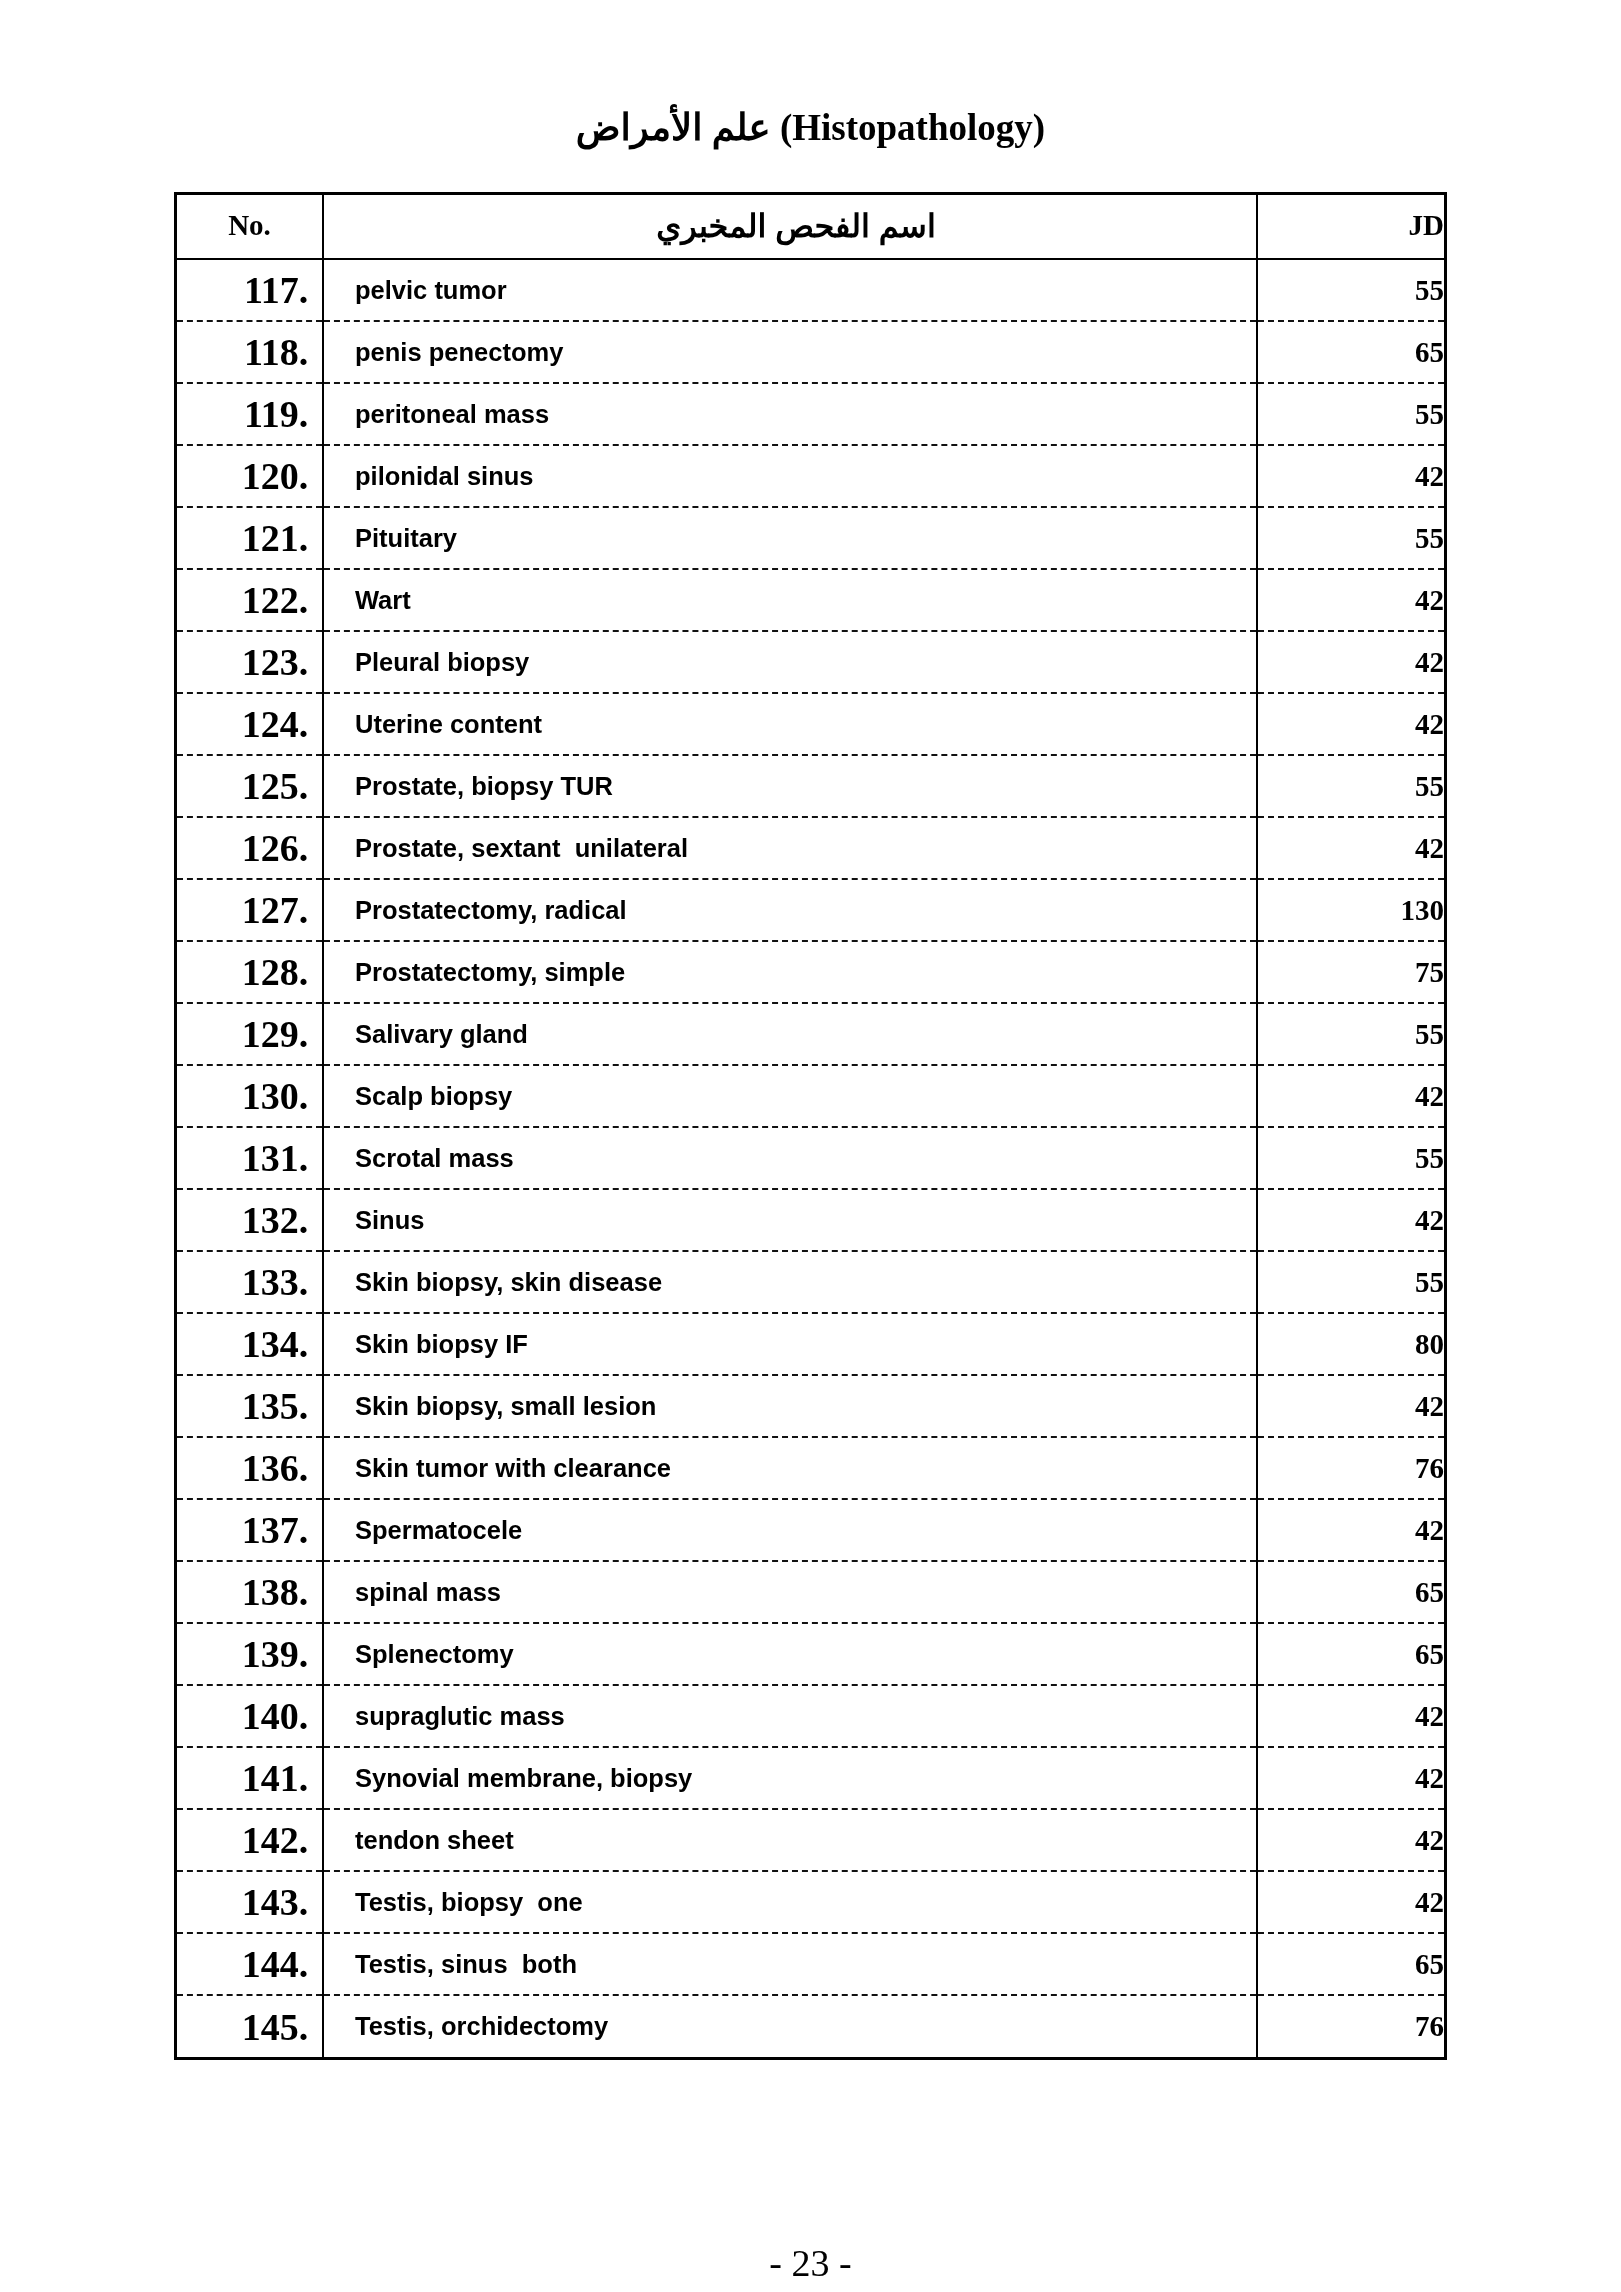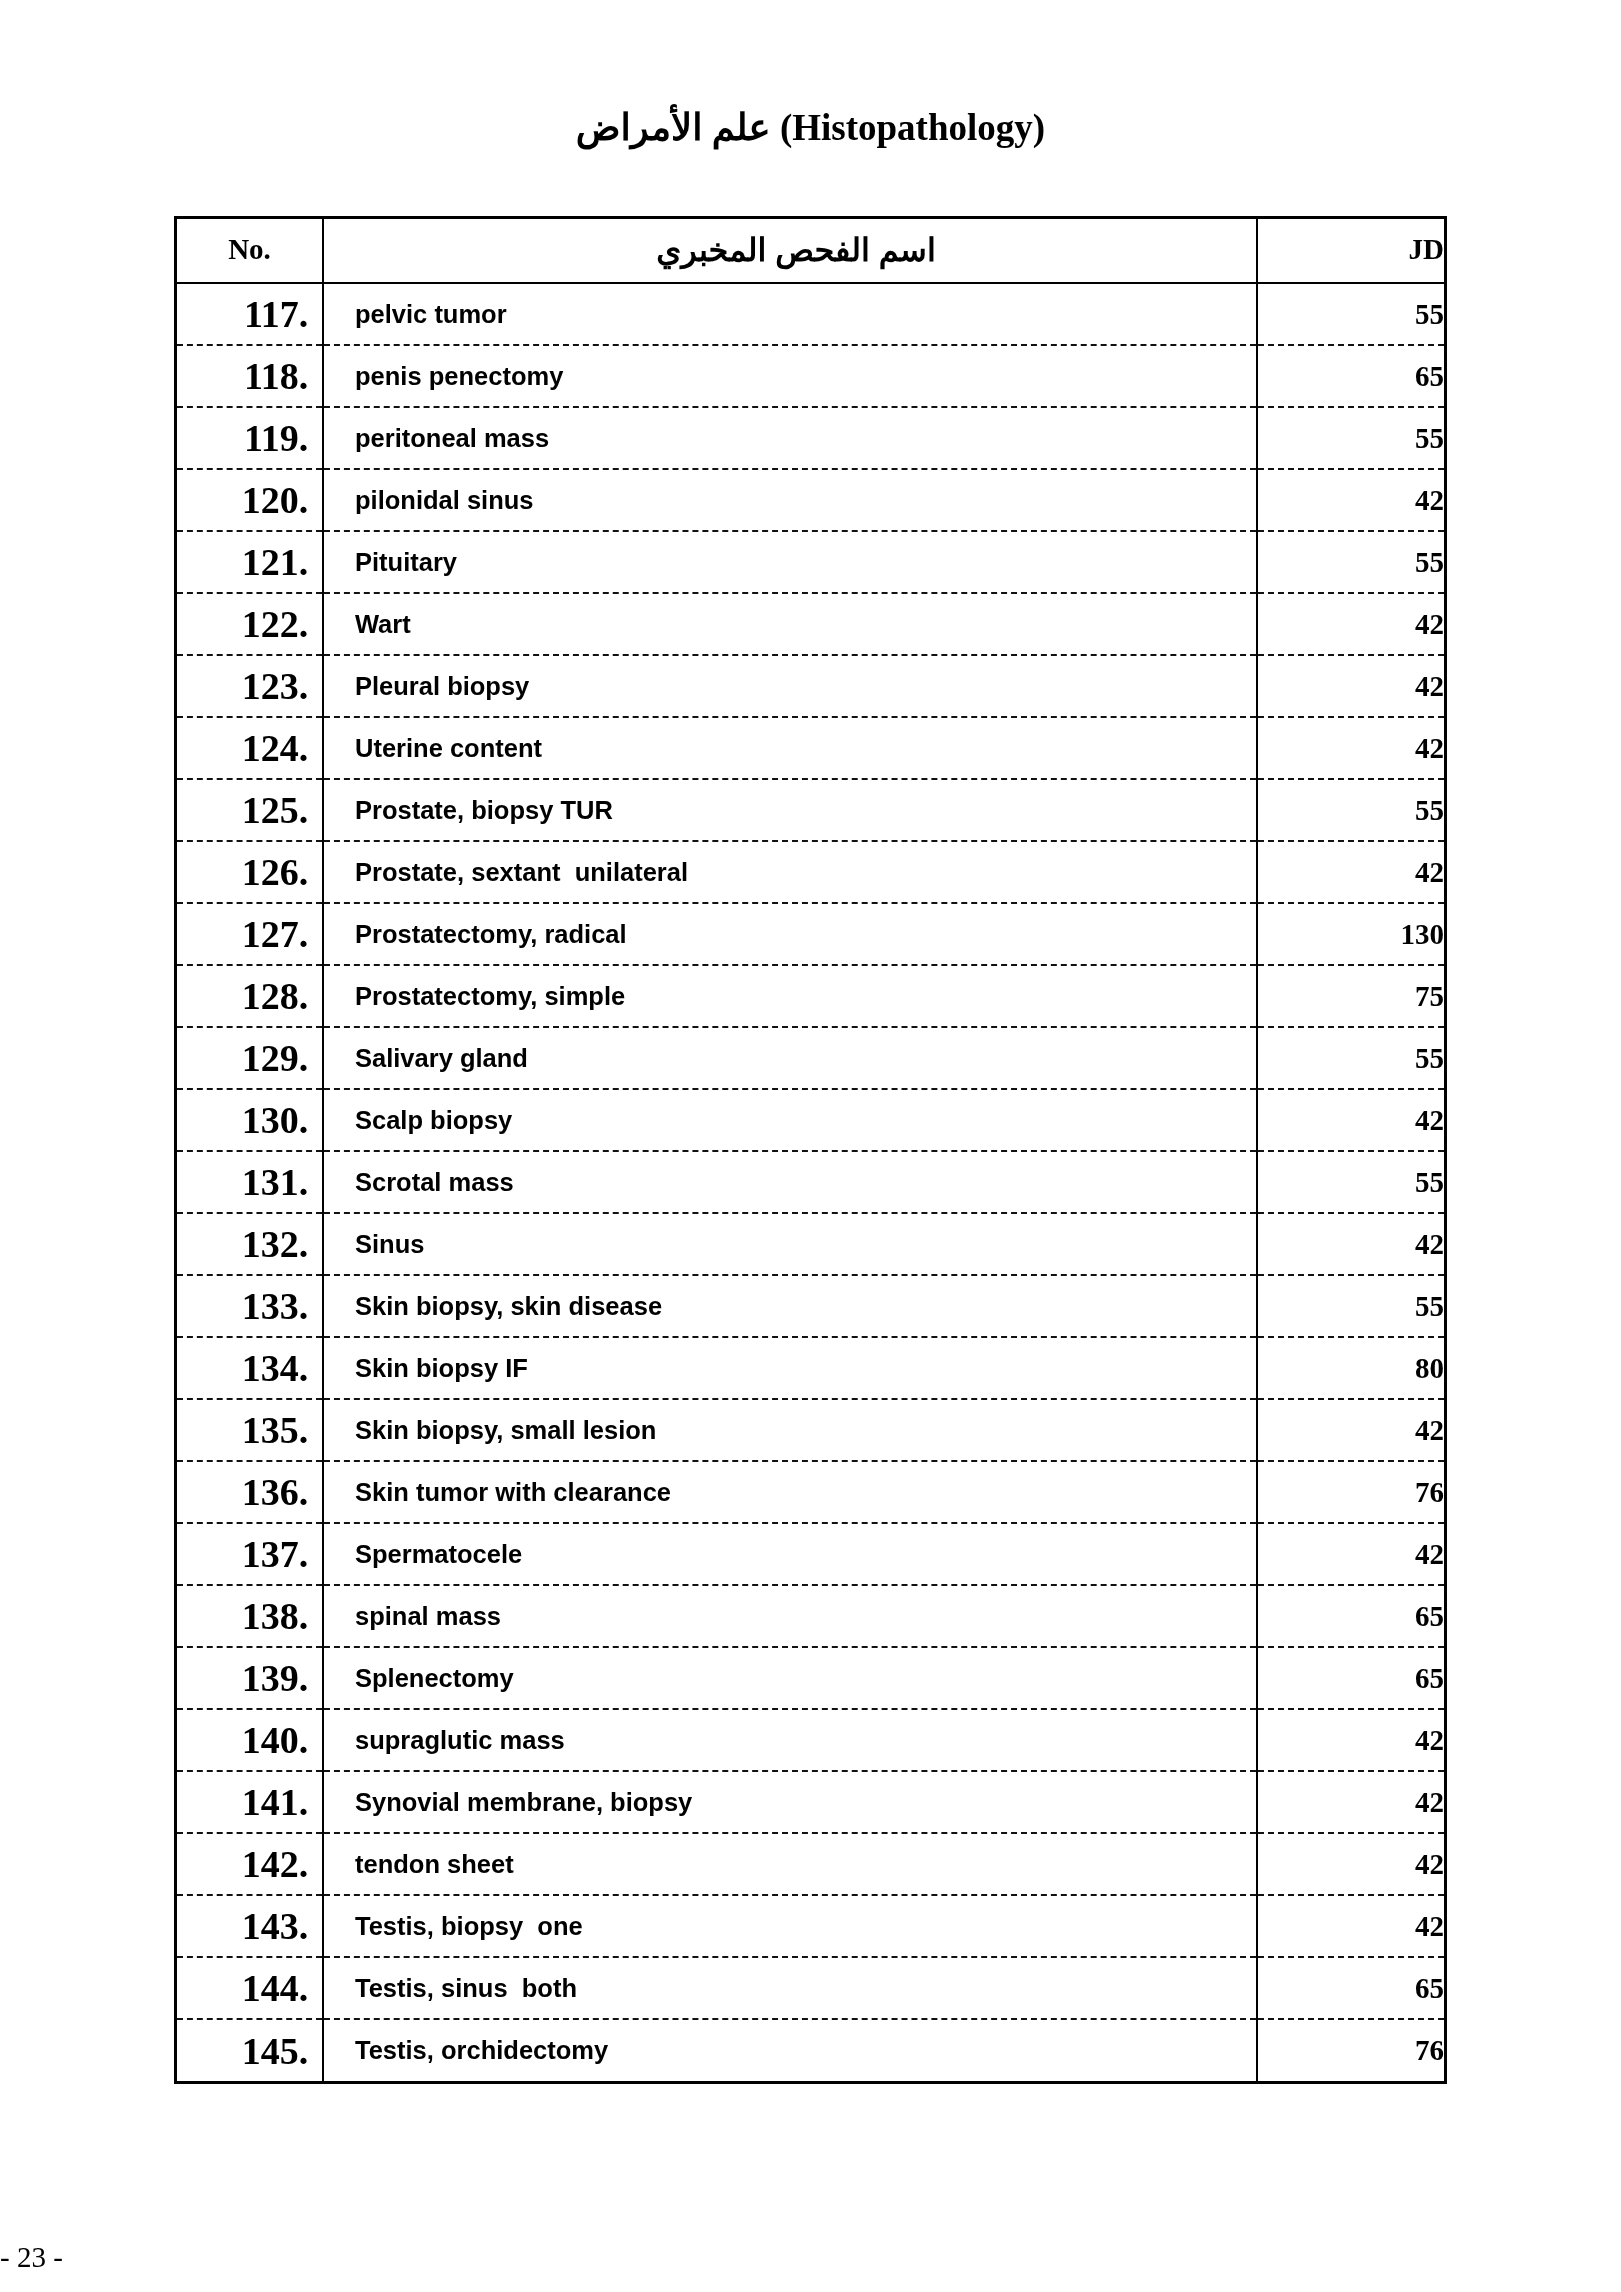--- a/index.html
+++ b/index.html
@@ -25,21 +25,21 @@
   .title {
     text-align: center;
     font-family: "Liberation Serif", serif;
     font-size: 37px;
     font-weight: bold;
     margin-top: 106px;
     margin-bottom: 0;
     letter-spacing: 0px;
   }
   .table-wrap {
-    margin: 67px 174px 0 174px;
+    margin: 43px 174px 0 174px;
     border: 3.9px solid #000000;
     box-sizing: border-box;
   }
   table {
     width: 100%;
     border-collapse: collapse;
     table-layout: fixed;
   }
   thead th {
     border-bottom: 2.9px solid #000000;
@@ -104,23 +104,23 @@
   td.col-jd {
     font-family: "Liberation Serif", serif;
     font-size: 29px;
     font-weight: bold;
   }
   .footer {
     position: absolute;
     left: 0;
     right: 0;
     top: 2135px;
-    text-align: left;
-    font-family: "Liberation Serif", serif;
-    font-size: 29px;
+    text-align: center;
+    font-family: "Liberation Serif", serif;
+    font-size: 38px;
   }
 </style>
 </head>
 <body>
 
 <div class="page">
 
   <div class="title">علم الأمراض  (Histopathology)</div>
 
   <div class="table-wrap">

